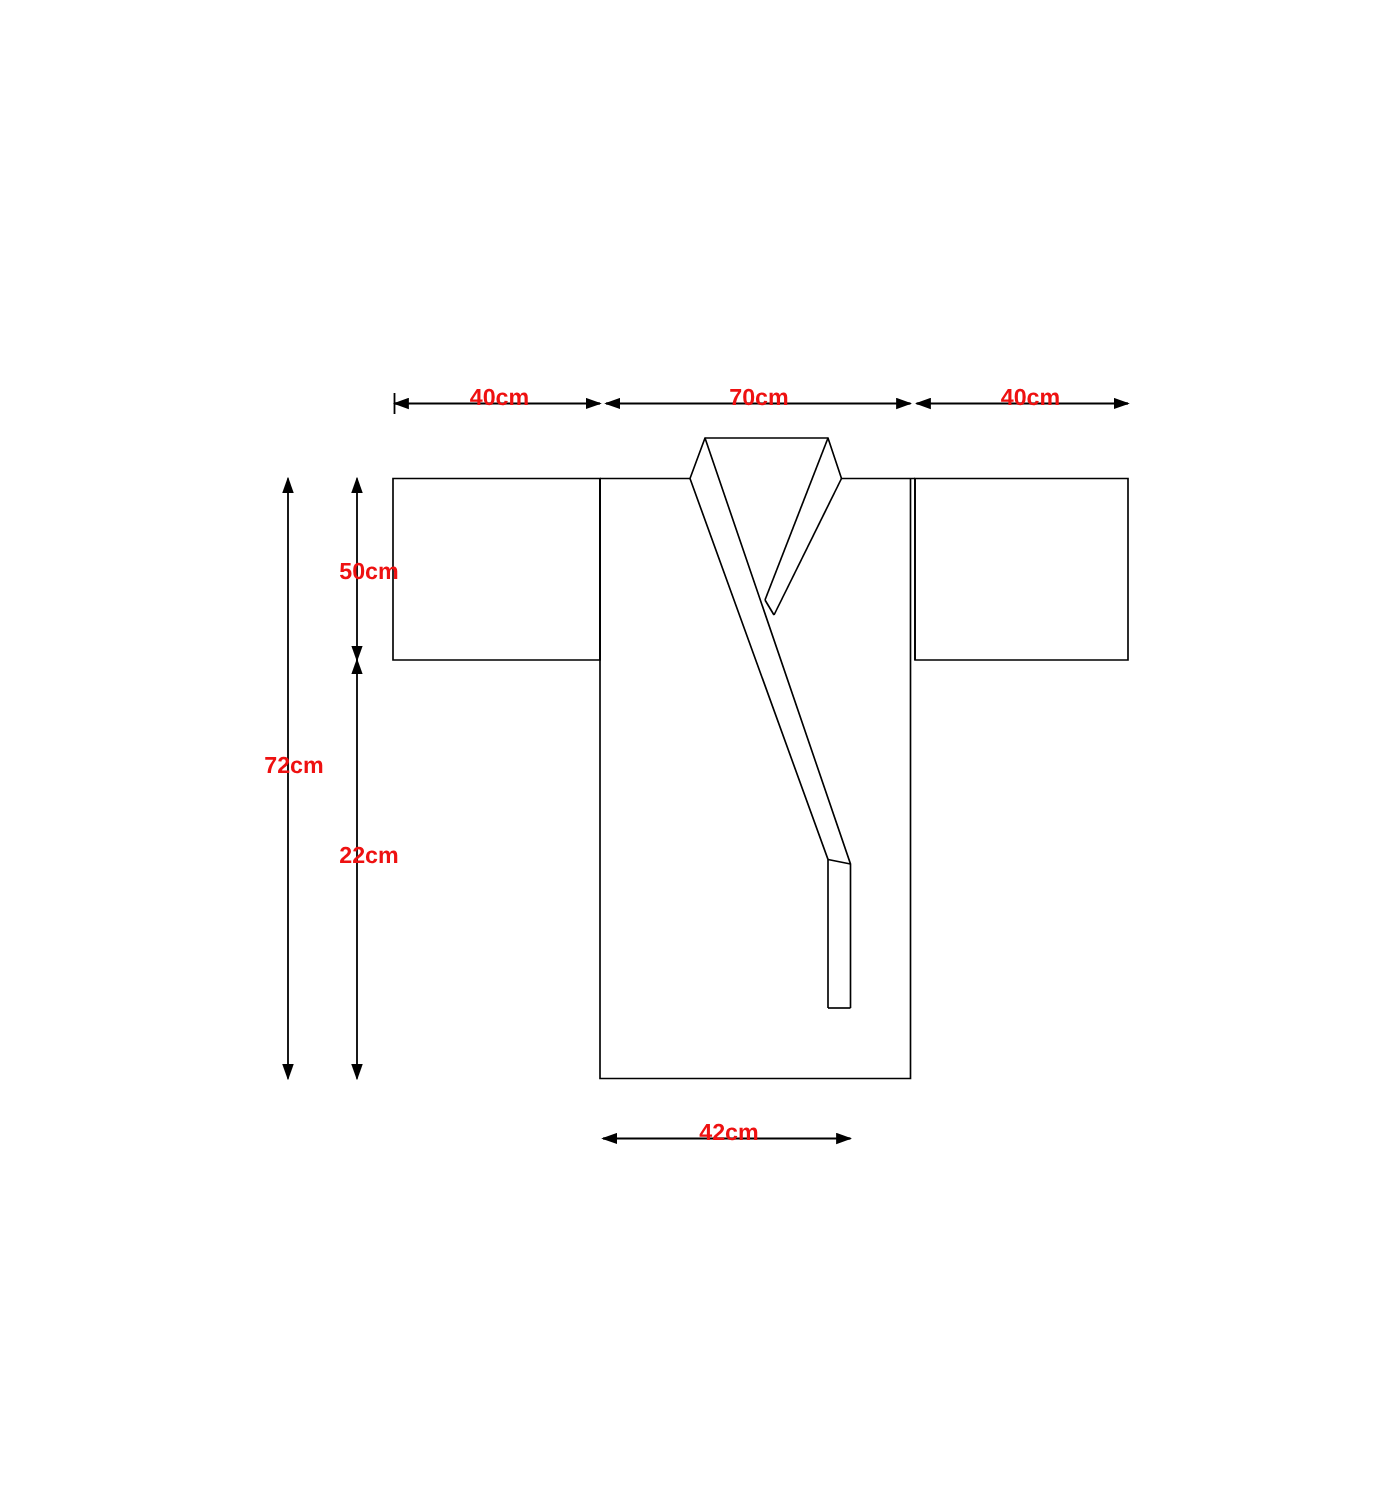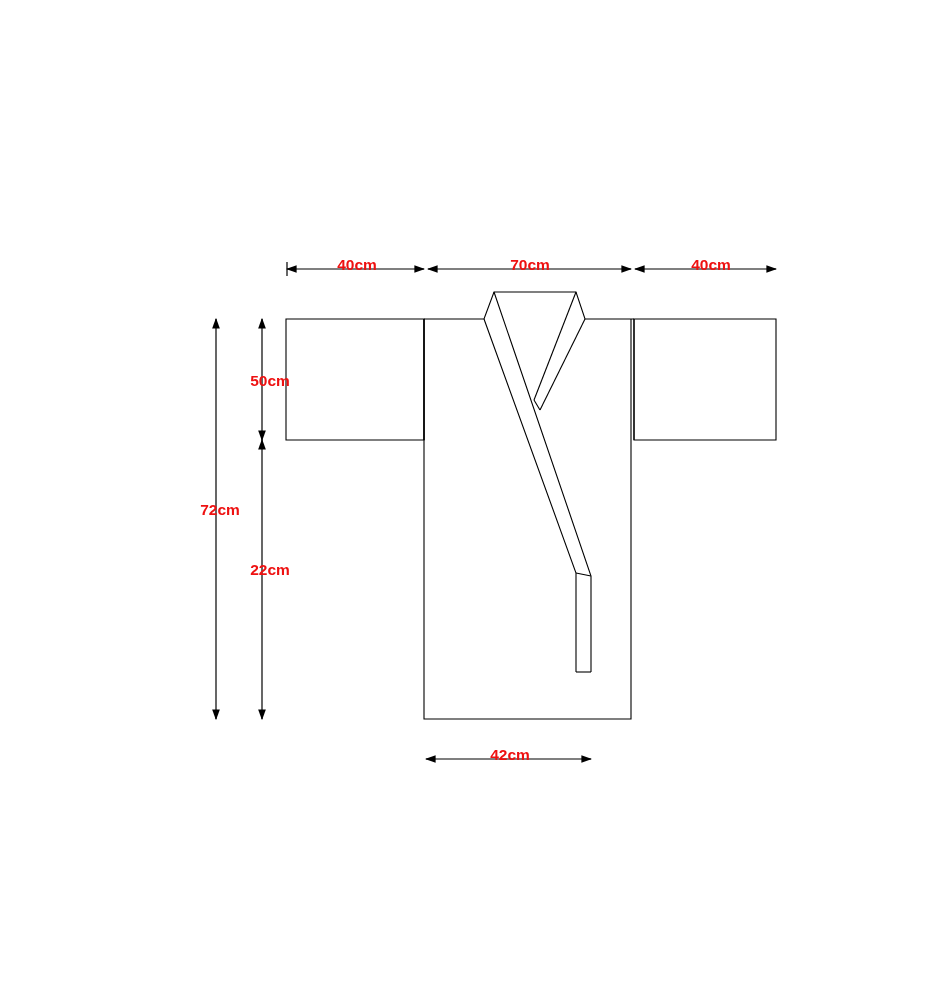--- a/index.html
+++ b/index.html
@@ -10,21 +10,20 @@
   body {
     width: 930px;
     height: 1000px;
     font-family: "Liberation Sans", sans-serif;
     overflow: hidden;
   }
   #diagram-wrap {
     position: relative;
     width: 845px;
     height: 1000px;
-    padding-left: 24px;
   }
   svg#kimono-diagram {
     display: block;
     width: 930px;
     height: 1000px;
   }
   .garment-line {
     fill: none;
     stroke: #000000;
     stroke-width: 1.1;

